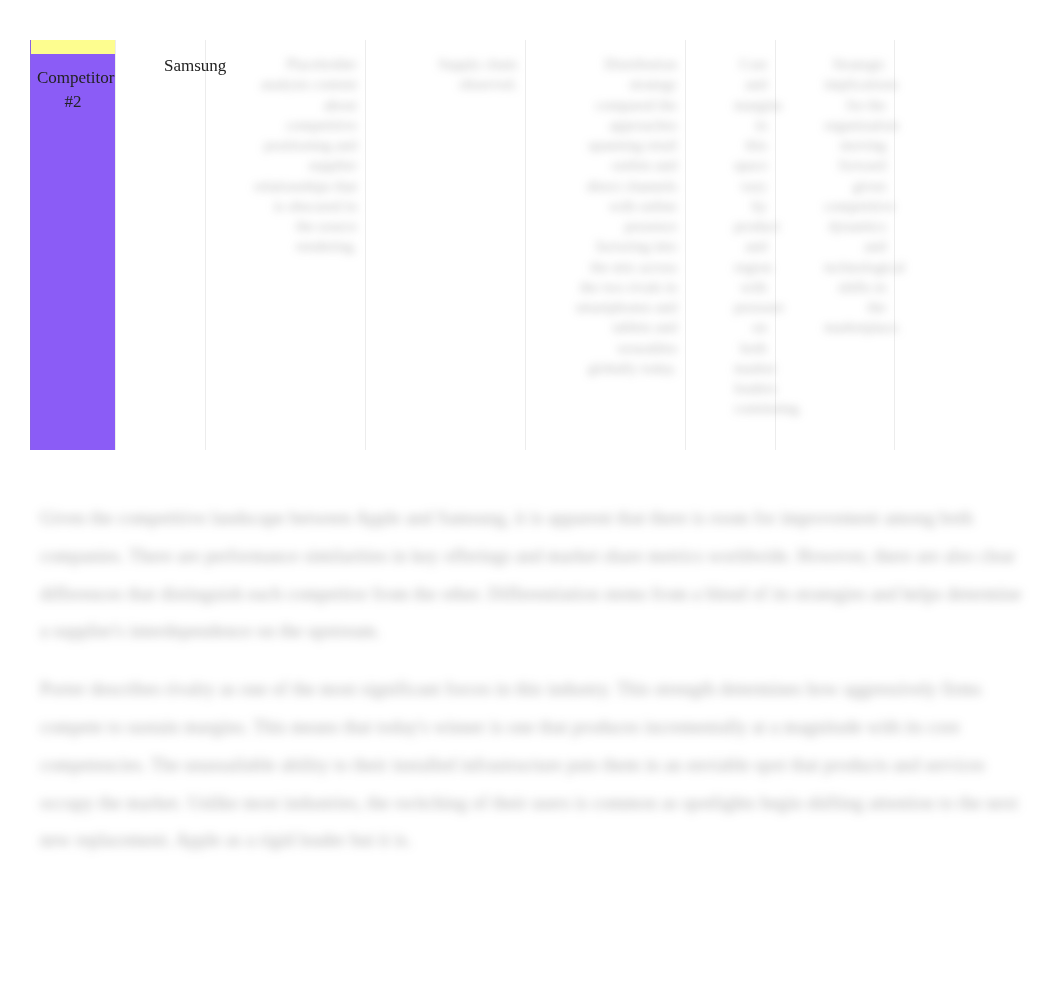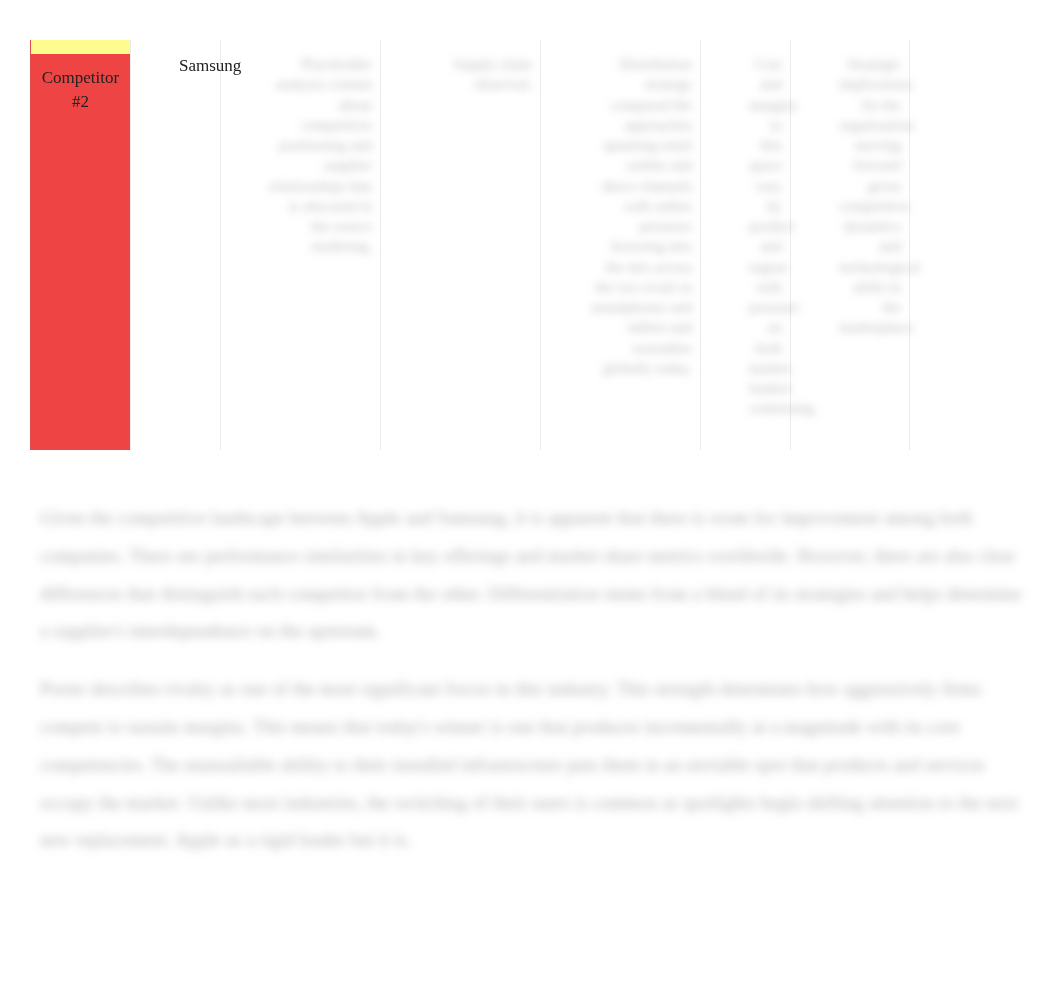--- a/index.html
+++ b/index.html
@@ -22,22 +22,22 @@
     }
     .col {
       display: flex;
       flex-direction: column;
       border-left: 1px solid rgba(128,128,128,0.15);
     }
     .col:last-child {
       border-right: 1px solid rgba(128,128,128,0.15);
     }
     .col-label {
-      width: 100px;
-      background: #ef4444;
+      width: 85px;
+      background: #8b5cf6;
       position: relative;
     }
     .label-top-stripe {
       height: 14px;
       background: #fdfd8f;
       width: 100%;
     }
     .label-text {
       text-align: center;
       padding: 12px 6px;

